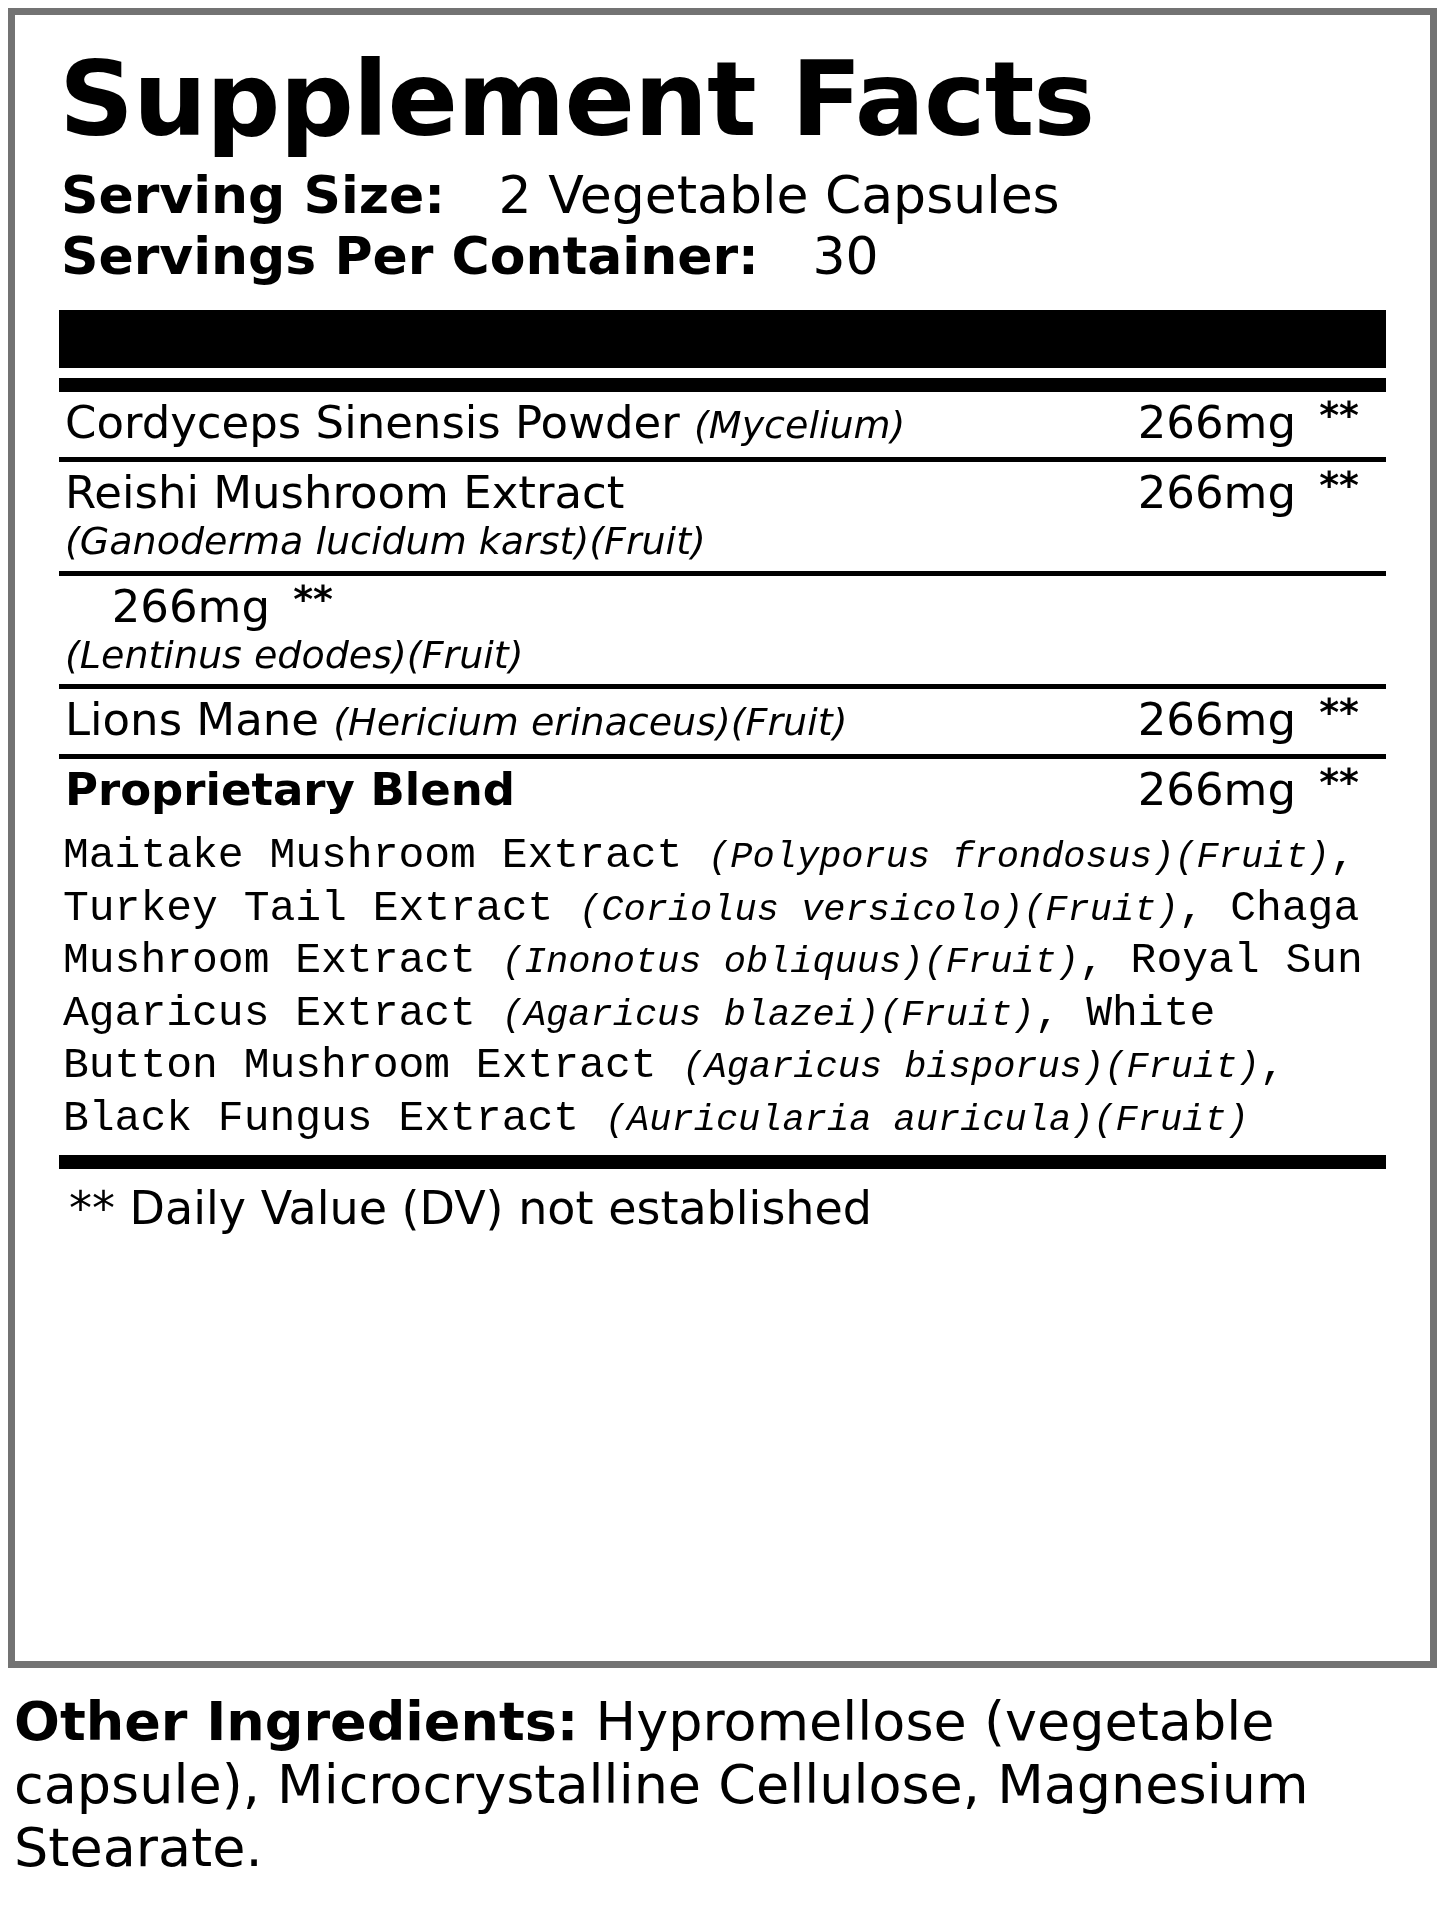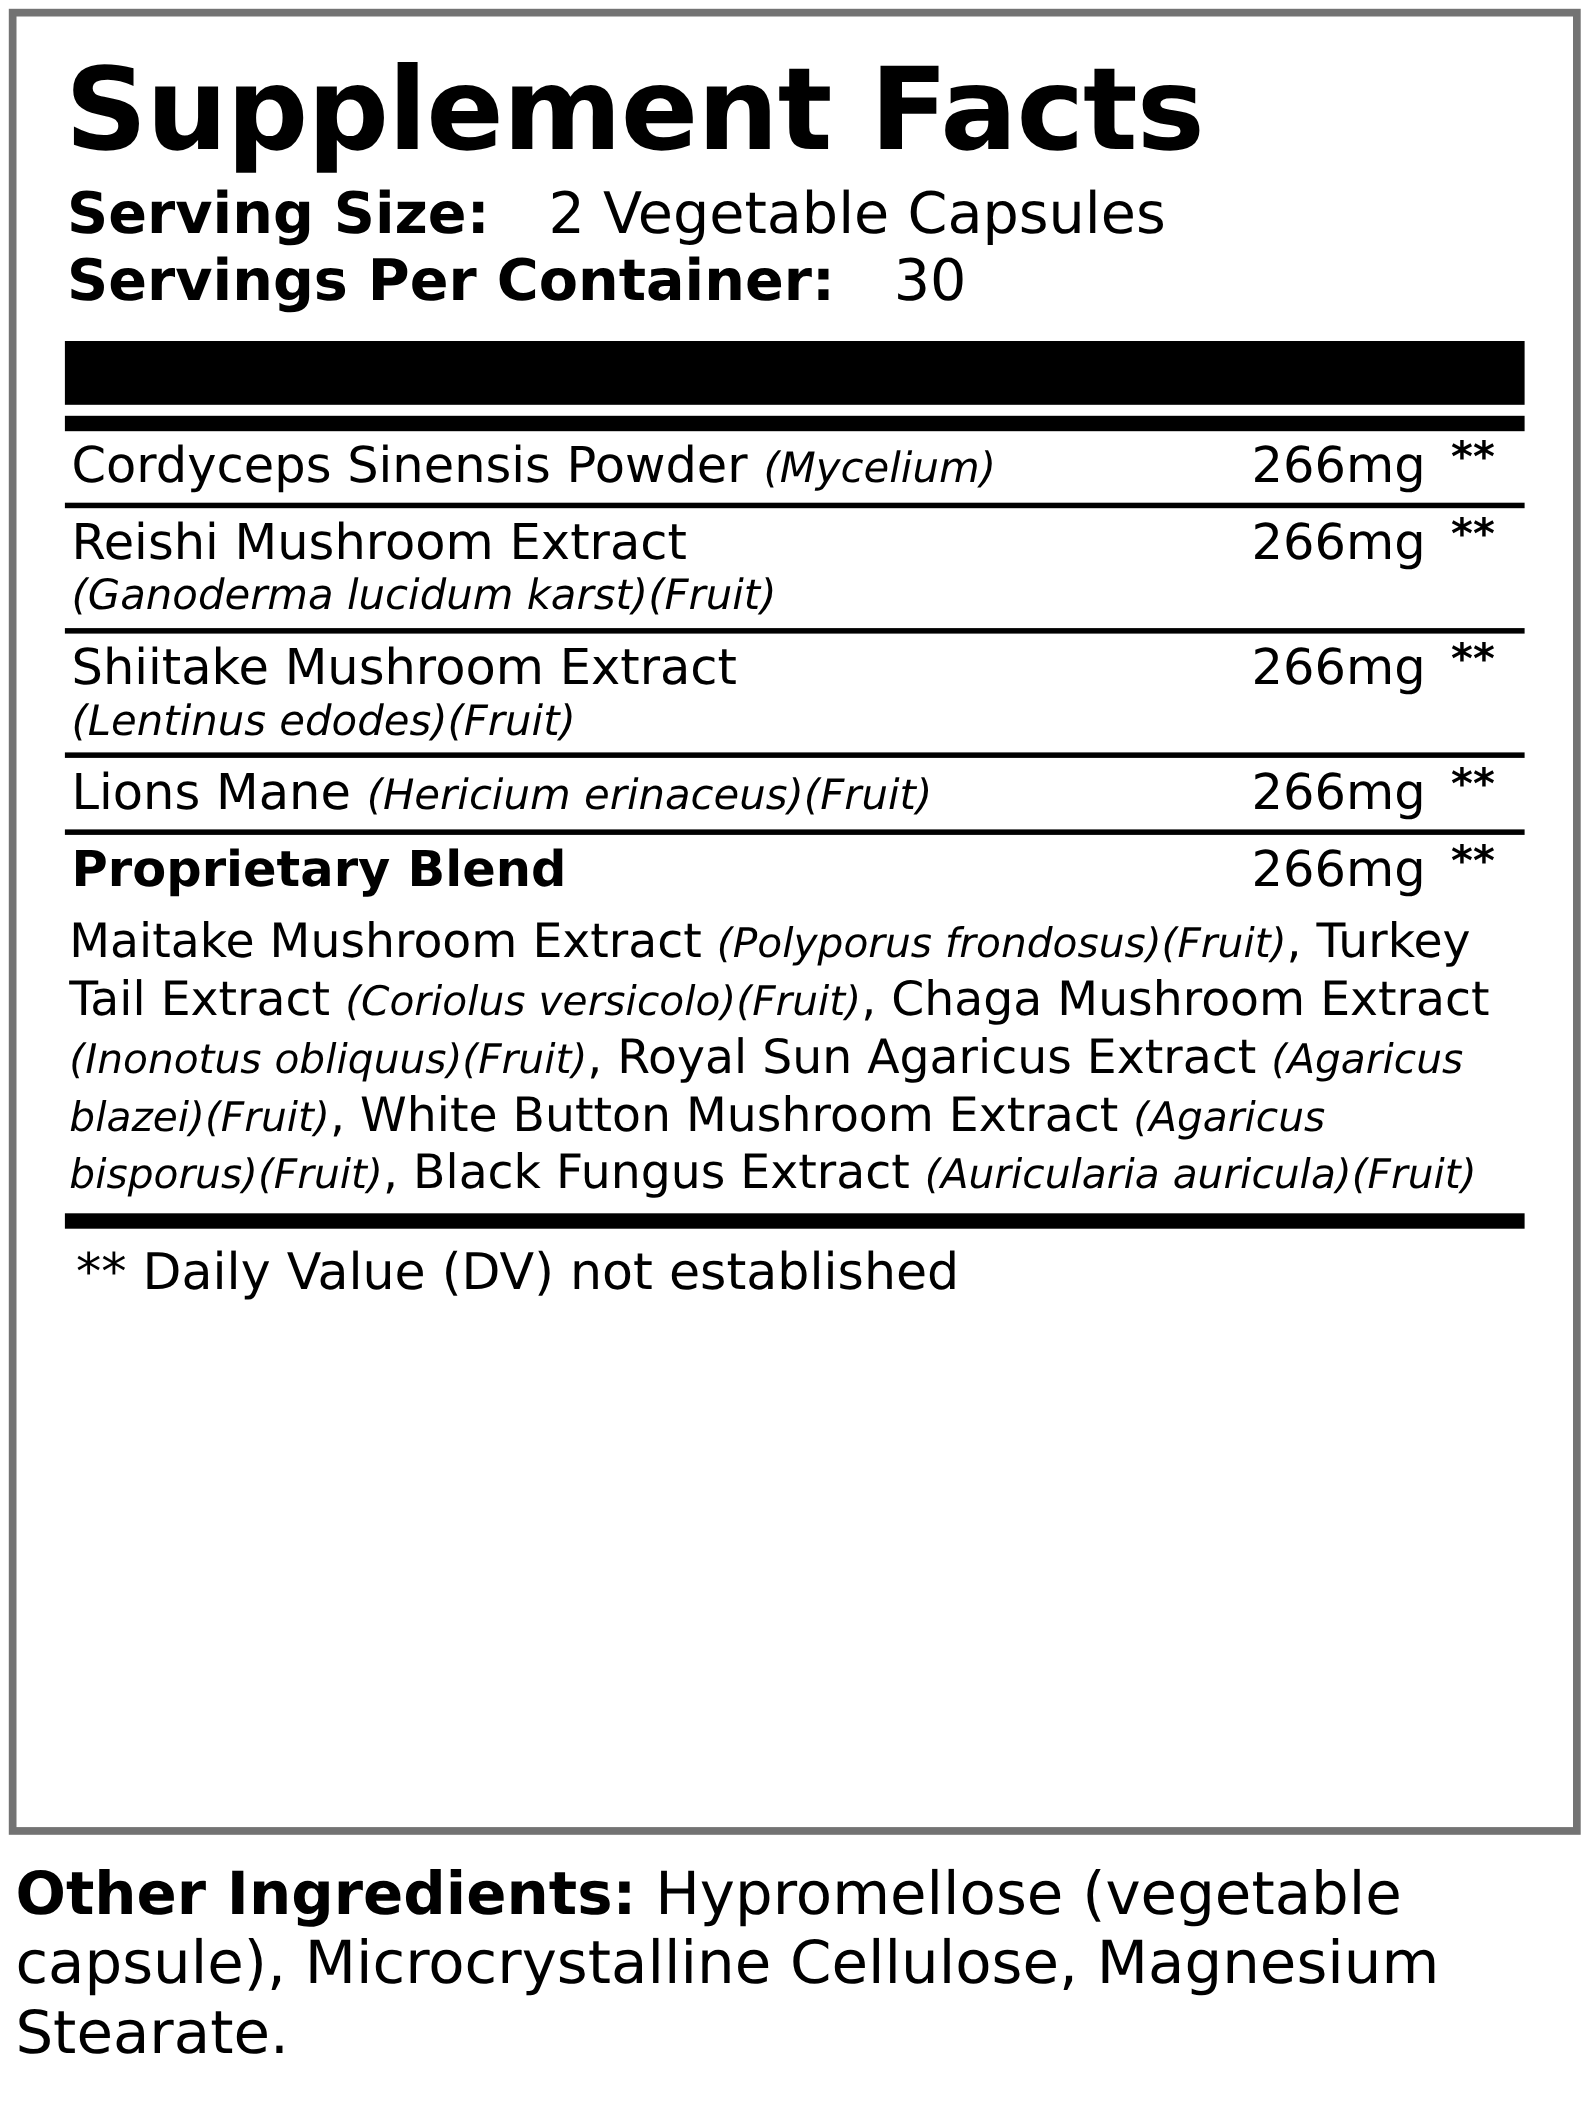--- a/index.html
+++ b/index.html
@@ -139,20 +139,21 @@
     font-style: italic;
     line-height: 1.1;
     margin-top: 2px;
   }
 
   .blend-body {
     font-size: 43px;
     line-height: 1.22;
     margin: 6px 8px 6px 8px;
     text-align: left;
+    font-family: Liberation Mono, monospace;
   }
   .blend-body .sci {
     font-style: italic;
     font-size: 37px;
   }
 
   .footnote {
     font-size: 46px;
     margin: 12px 4px 0 14px;
     line-height: 1.2;
@@ -210,21 +211,20 @@
           <div class="nname"><span>Reishi Mushroom Extract</span></div>
           <div class="namt">266mg</div>
           <div class="ndv">**</div>
         </div>
         <div class="nsub">(Ganoderma lucidum karst)(Fruit)</div>
       </div>
       <div class="rule-light"></div>
 
       <div class="nutrient">
         <div class="nrow">
-          <div class="nname"><span>Shiitake Mushroom Extract</span></div>
           <div class="namt">266mg</div>
           <div class="ndv">**</div>
         </div>
         <div class="nsub">(Lentinus edodes)(Fruit)</div>
       </div>
       <div class="rule-light"></div>
 
       <div class="nutrient">
         <div class="nrow">
           <div class="nname"><span>Lions Mane </span><span class="sci">(Hericium erinaceus)(Fruit)</span></div>

